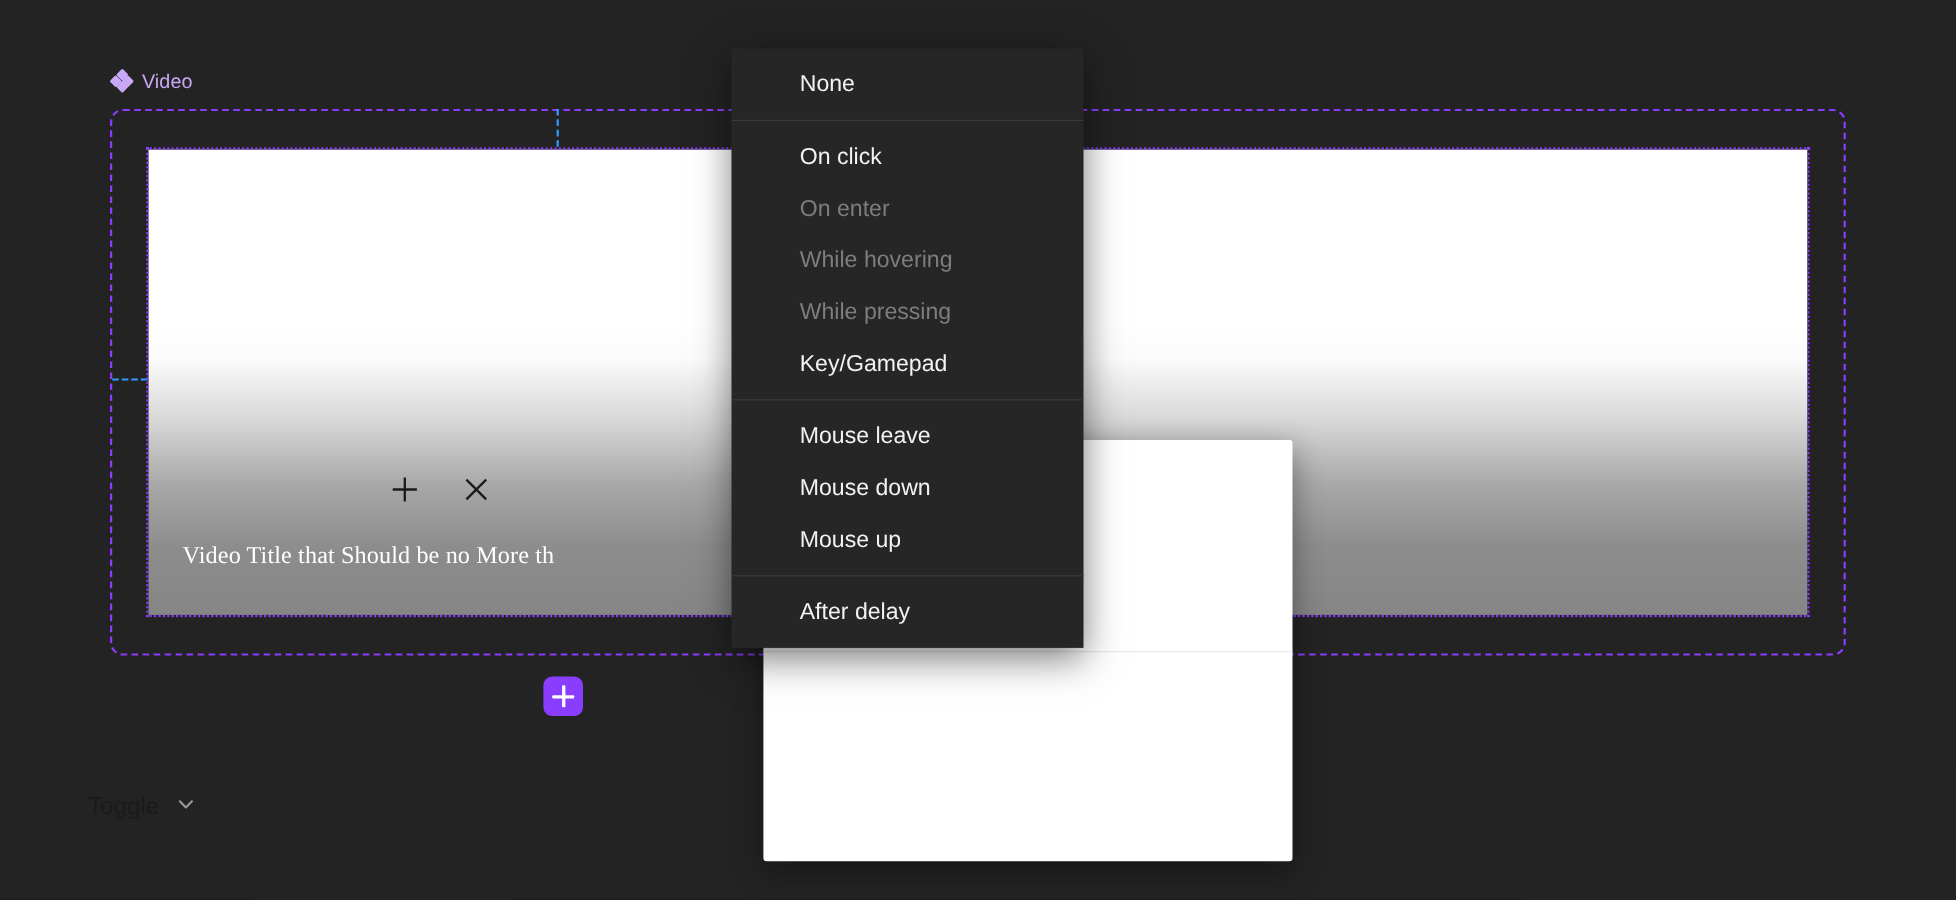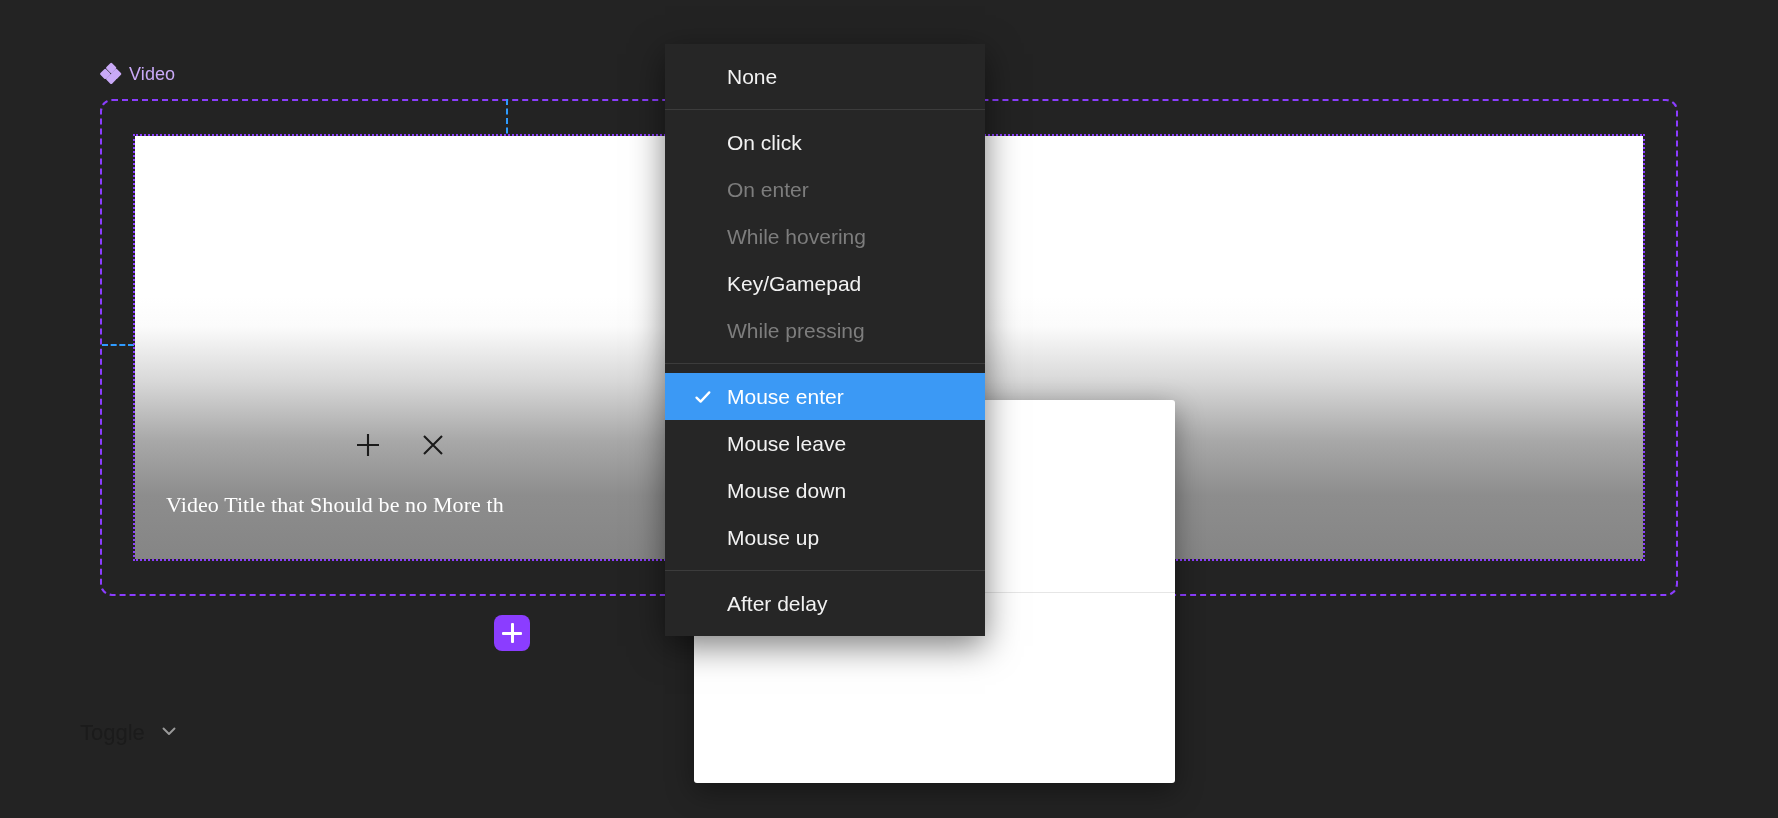--- a/index.html
+++ b/index.html
@@ -305,37 +305,29 @@
     <div class="menu-group">
       <div class="menu-item">
         <span>On click</span>
       </div>
       <div class="menu-item disabled">
         <span>On enter</span>
       </div>
       <div class="menu-item disabled">
         <span>While hovering</span>
       </div>
-      <div class="menu-item">
-        <span>Key/Gamepad</span>
-      </div>
       <div class="menu-item disabled">
         <span>While pressing</span>
       </div>
+      <div class="menu-item">
+        <span>Key/Gamepad</span>
+      </div>
     </div>
 
     <div class="menu-group">
-      <div class="menu-item selected">
-        <span class="menu-check">
-          <svg width="18" height="18" viewBox="0 0 18 18" aria-hidden="true">
-            <path d="M2.5 9.6 L6.6 13.6 L15.3 4.4" stroke="currentColor" stroke-width="2.3" fill="none" stroke-linecap="round" stroke-linejoin="round"></path>
-          </svg>
-        </span>
-        <span>Mouse enter</span>
-      </div>
       <div class="menu-item">
         <span>Mouse leave</span>
       </div>
       <div class="menu-item">
         <span>Mouse down</span>
       </div>
       <div class="menu-item">
         <span>Mouse up</span>
       </div>
     </div>

